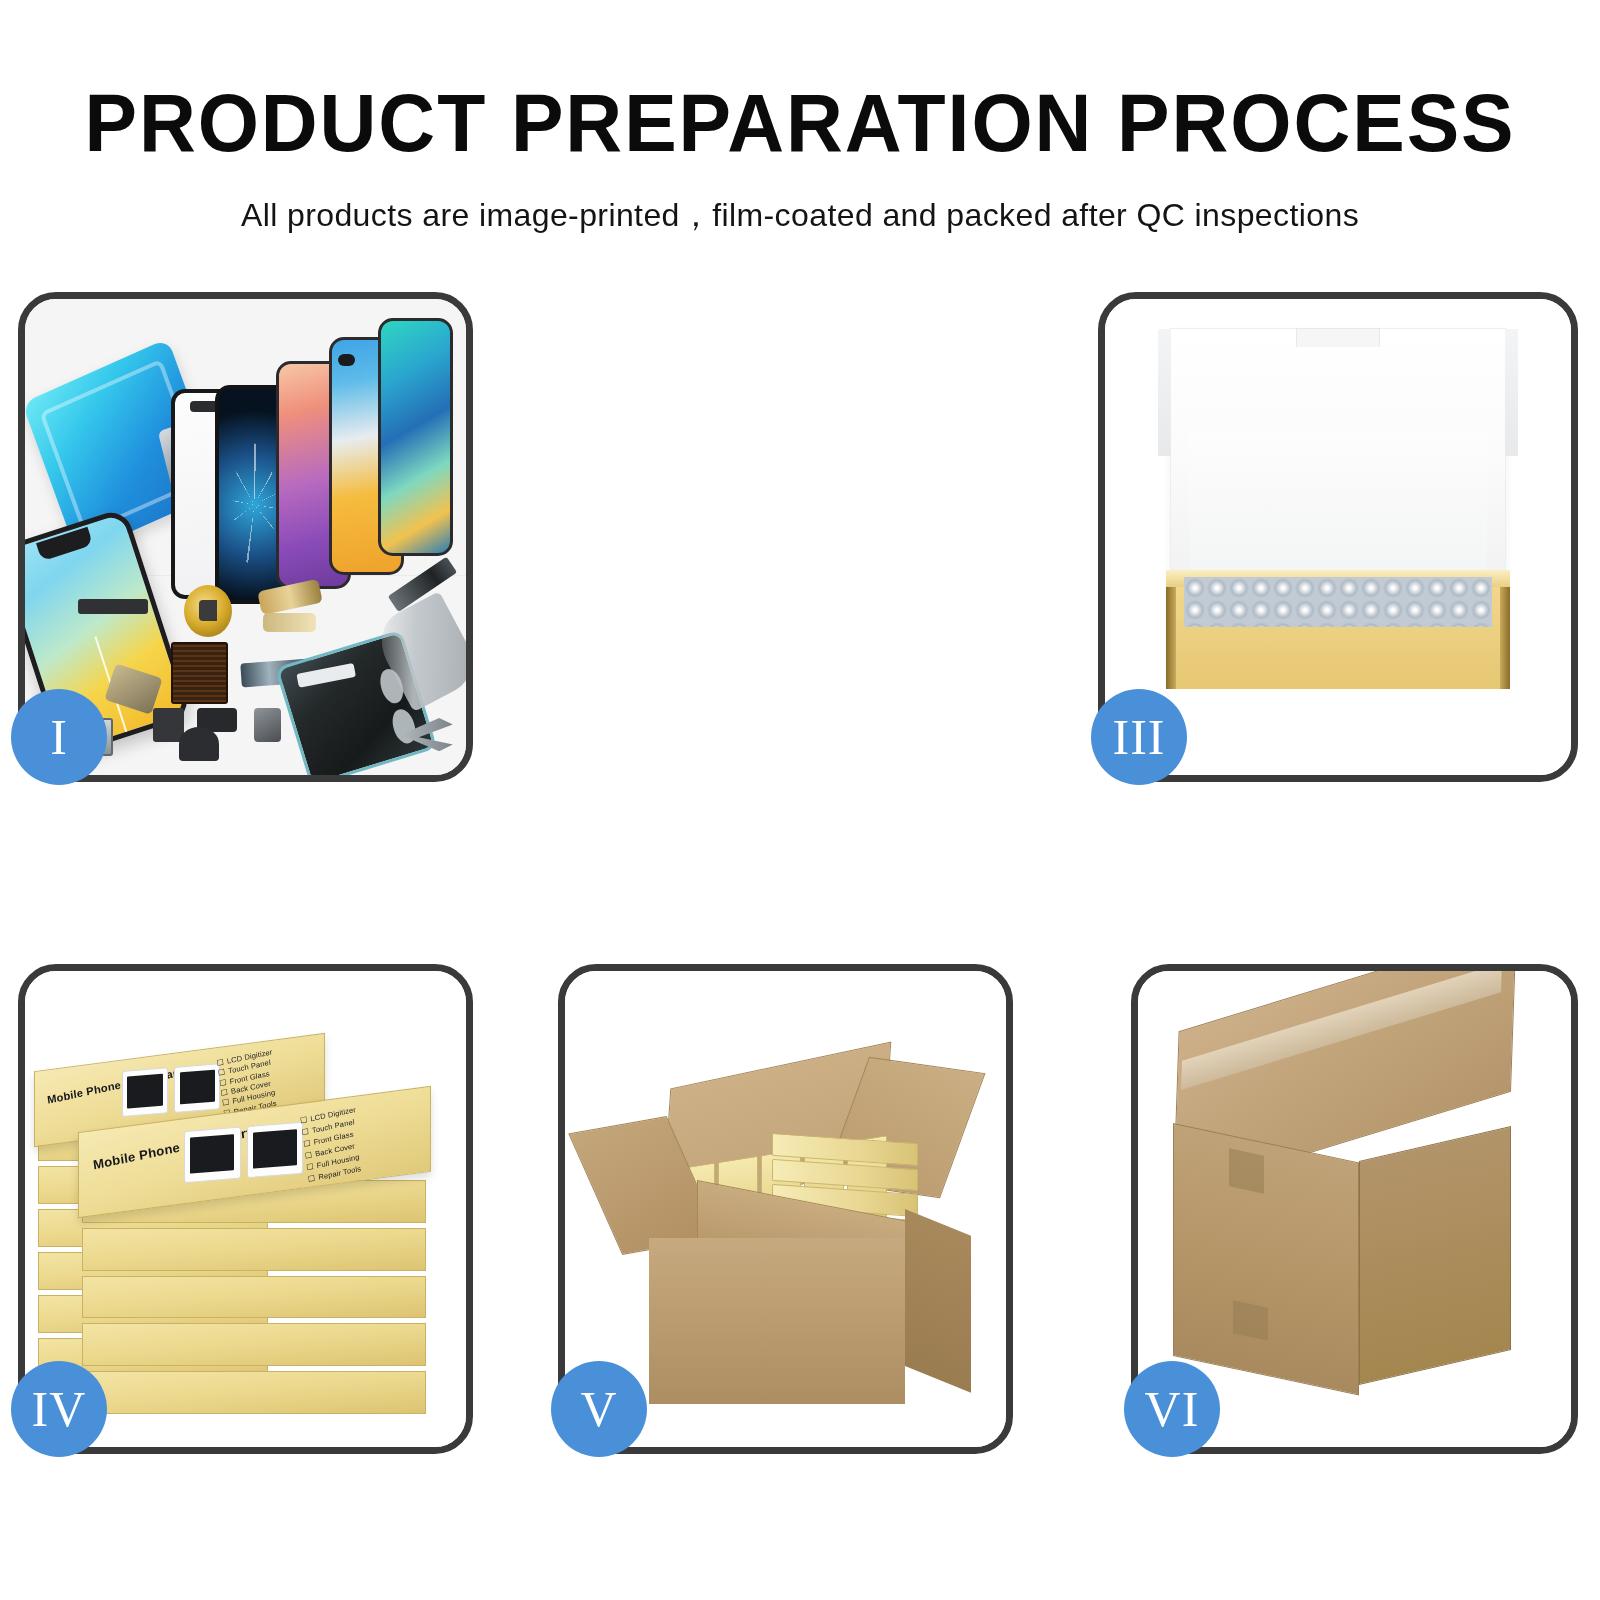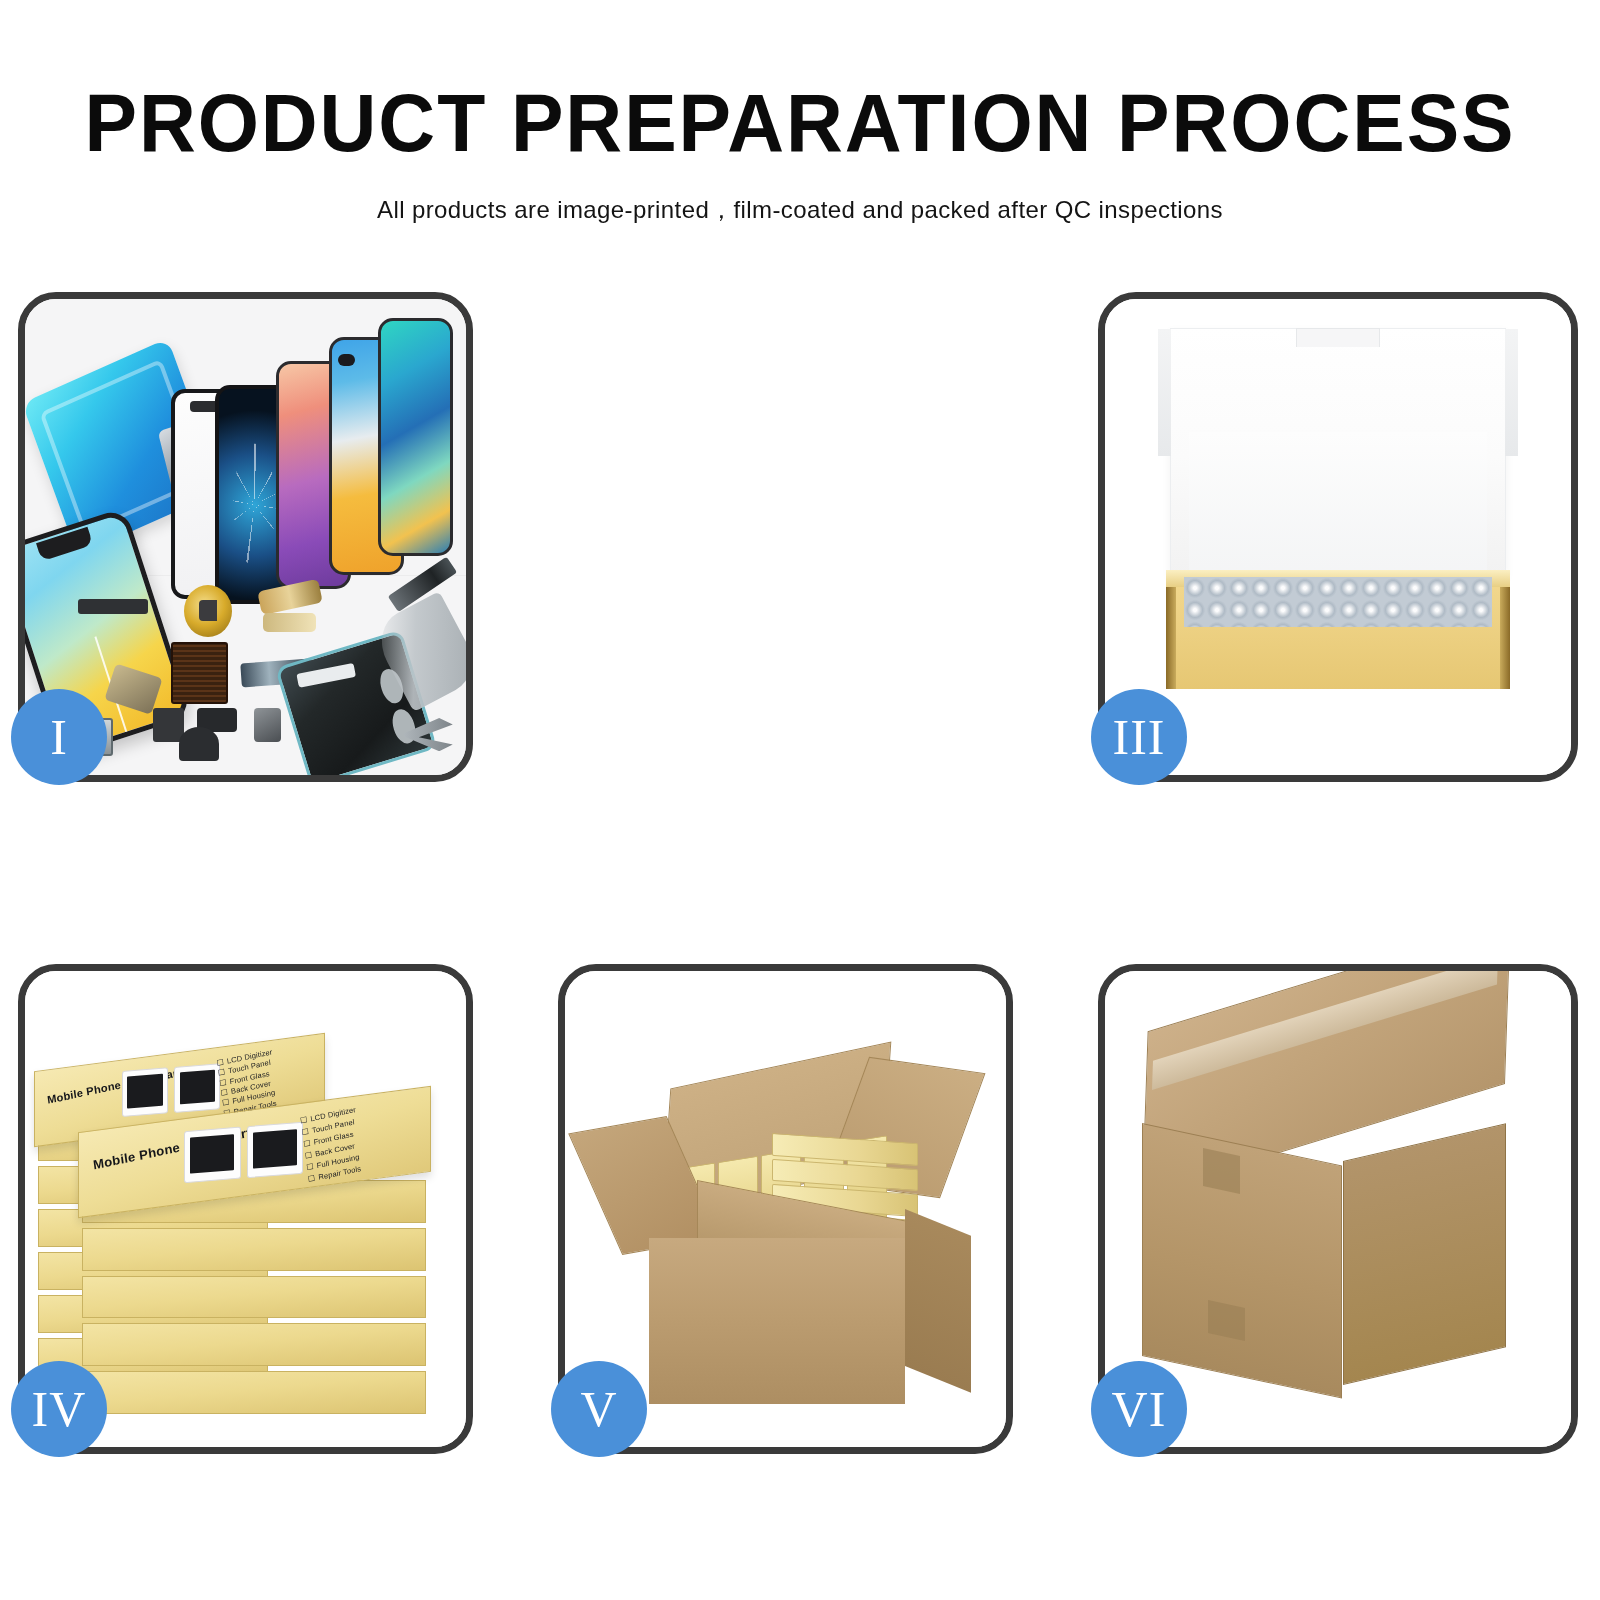--- a/index.html
+++ b/index.html
@@ -18,42 +18,42 @@
     font-family: "Liberation Sans Narrow", "Liberation Sans", sans-serif;
     font-size: 82px;
     font-weight: 700;
     letter-spacing: 2px;
     color: #0b0b0b;
     line-height: 1;
     margin-top: 82px;
     transform: scaleX(0.96);
   }
   .page-subtitle {
-    font-size: 24px;
+    font-size: 32px;
     font-weight: 400;
     color: #141414;
     margin-top: 30px;
     letter-spacing: 0.4px;
   }
 
   
   .grid {
     position:absolute; left:18px; top:292px;
     width: 1564px; height: 1162px;
     display: grid;
     grid-template-columns: 455px 455px 480px;
     grid-template-rows: 490px 182px 490px;
     column-gap: 85px;
   }
   .cell-1 { grid-column:1; grid-row:1; }
   .cell-2 { grid-column:2; grid-row:1; }
   .cell-3 { grid-column:3; grid-row:1; }
   .cell-4 { grid-column:1; grid-row:3; }
   .cell-5 { grid-column:2; grid-row:3; }
-  .cell-6 { grid-column:3; grid-row:3; }
+  .cell-6 { grid-column:3; grid-row:3;margin-left:33px; }
 
   .panel {
     position: relative;
     width: 100%; height: 100%;
     border: 7px solid #3a3a3a;
     border-radius: 38px;
     background: #ffffff;
     overflow: visible;
   }
   .panel-inner {

